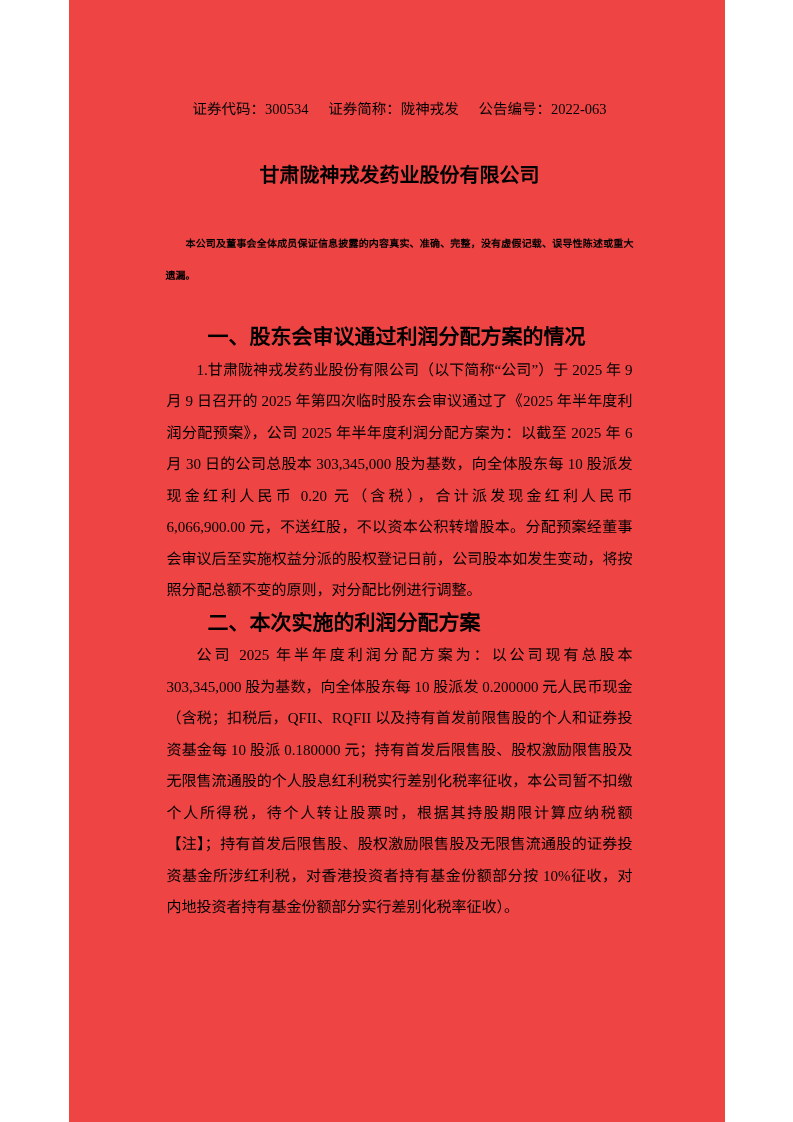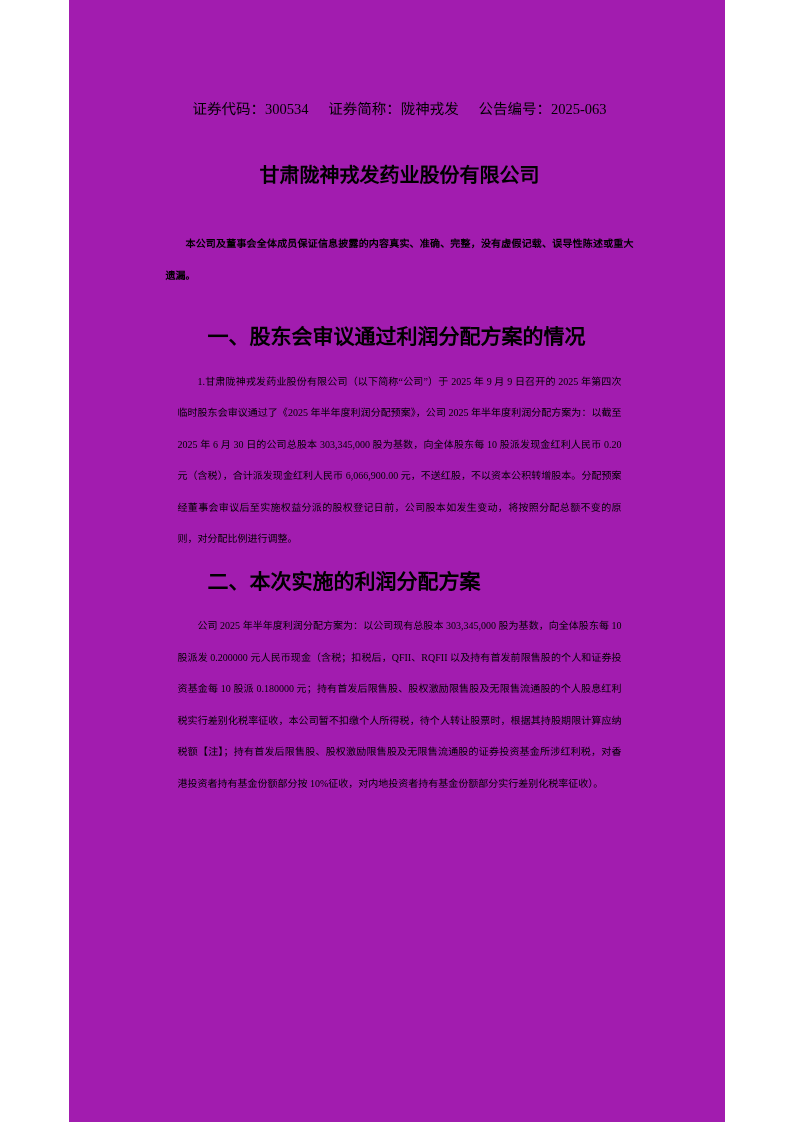--- a/index.html
+++ b/index.html
@@ -5,21 +5,21 @@
   html, body {
     margin: 0;
     padding: 0;
     background: #ffffff;
   }
   .page {
     position: relative;
     width: 656px;
     height: 1122px;
     margin: 0 auto;
-    background: #a21caf;
+    background: #ef4444;
     box-sizing: border-box;
     padding: 100px 91px 0 97px;
     font-family: "Liberation Serif", "DejaVu Serif", serif;
     color: #000000;
     overflow: hidden;
   }
   .doc-header {
     display: flex;
     justify-content: space-between;
     padding: 0 27px;
@@ -46,37 +46,37 @@
   }
   .heading {
     margin: 0;
     font-weight: bold;
     font-size: 21px;
     line-height: 31.5px;
     text-indent: 2em;
   }
   .heading-first { margin-top: 31px; }
   .body {
-    margin: 12px;
-    font-size: 10px;
+    margin: 1px;
+    font-size: 15px;
     line-height: 31.5px;
     text-indent: 2em;
     text-align: justify;
     text-justify: inter-ideograph;
   }
 </style>
 </head>
 <body>
 
 <div class="page">
 
   <div class="doc-header">
     <span>证券代码：300534</span>
     <span>证券简称：陇神戎发</span>
-    <span>公告编号：2025-063</span>
+    <span>公告编号：2022-063</span>
   </div>
 
   <div class="title title-1">甘肃陇神戎发药业股份有限公司</div>
 
 
   <p class="disclaimer">本公司及董事会全体成员保证信息披露的内容真实、准确、完整，没有虚假记载、误导性陈述或重大遗漏。</p>
 
   <p class="heading heading-first">一、股东会审议通过利润分配方案的情况</p>
 
   <p class="body">1.甘肃陇神戎发药业股份有限公司（以下简称“公司”）于 2025 年 9 月 9 日召开的 2025 年第四次临时股东会审议通过了《2025 年半年度利润分配预案》，公司 2025 年半年度利润分配方案为：以截至 2025 年 6 月 30 日的公司总股本 303,345,000 股为基数，向全体股东每 10 股派发现金红利人民币 0.20 元（含税），合计派发现金红利人民币 6,066,900.00 元，不送红股，不以资本公积转增股本。分配预案经董事会审议后至实施权益分派的股权登记日前，公司股本如发生变动，将按照分配总额不变的原则，对分配比例进行调整。</p>

